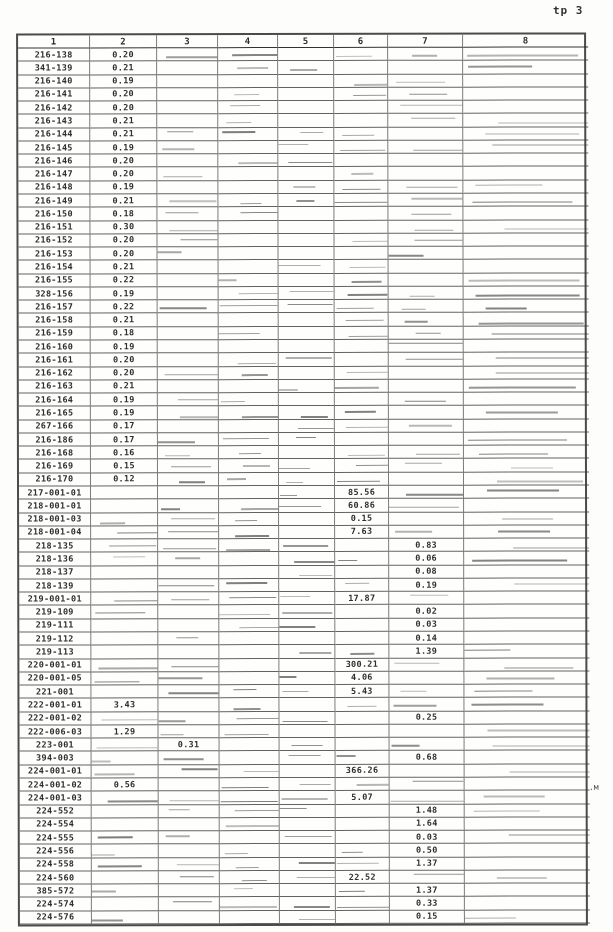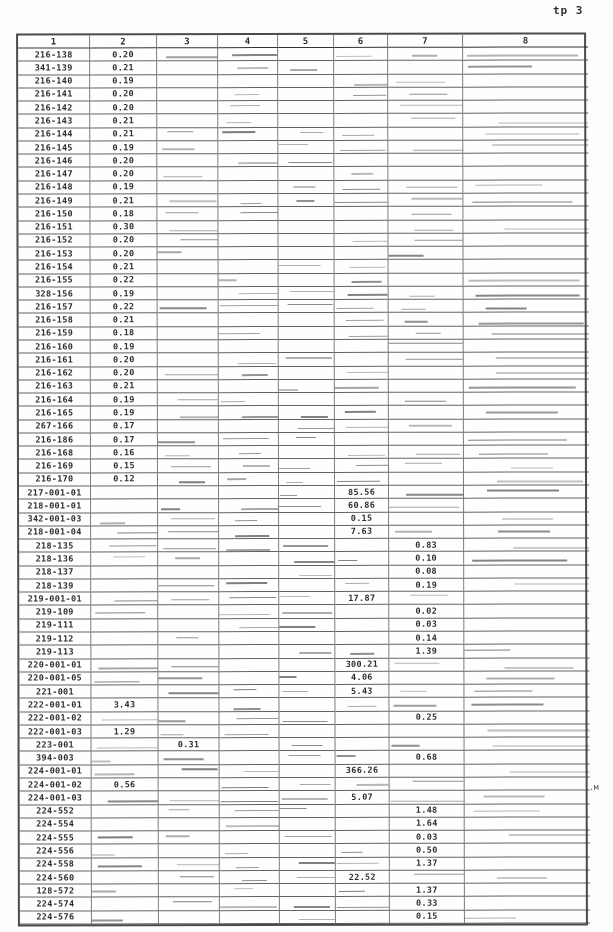--- a/index.html
+++ b/index.html
@@ -345,21 +345,21 @@
       </div></div>
     <div class="trow"><div class="cell idcell">218-001-01</div><div class="cell"></div><div class="cell">
         <div class="streak" style="left: 4.24995%; width: 32.5251%; top: 69.5754%; height: 2px; opacity: 0.91;"></div>
       </div><div class="cell">
         <div class="streak" style="left: 37.8599%; width: 101.214%; top: 67.2647%; height: 2px; opacity: 0.63;"></div>
       </div><div class="cell">
         <div class="streak" style="left: -1.89797%; width: 77.8449%; top: 54.9113%; height: 1px; opacity: 0.78;"></div>
       </div><div class="cell valcell">60.86</div><div class="cell">
         <div class="streak" style="left: -2.12168%; width: 96.1883%; top: 62.6549%; height: 1px; opacity: 0.66;"></div>
       </div><div class="cell"></div></div>
-    <div class="trow"><div class="cell idcell">342-001-03</div><div class="cell">
+    <div class="trow"><div class="cell idcell">218-001-03</div><div class="cell">
         <div class="streak" style="left: 14.1413%; width: 37.6981%; top: 76.6291%; height: 2px; opacity: 0.57;"></div>
       </div><div class="cell">
         <div class="streak" style="left: 22.3978%; width: 71.8899%; top: 48.4632%; height: 1px; opacity: 0.63;"></div>
       </div><div class="cell">
         <div class="streak" style="left: 27.5947%; width: 36.044%; top: 59.2352%; height: 1px; opacity: 0.77;"></div>
       </div><div class="cell"></div><div class="cell valcell">0.15</div><div class="cell"></div><div class="cell">
         <div class="streak" style="left: 30.0175%; width: 41.0143%; top: 50.2427%; height: 1px; opacity: 0.65;"></div>
       </div></div>
     <div class="trow"><div class="cell idcell">218-001-04</div><div class="cell">
         <div class="streak" style="left: 39.0508%; width: 99.1552%; top: 48.7905%; height: 1px; opacity: 0.9;"></div>
@@ -384,21 +384,21 @@
         <div class="streak" style="left: 39.4819%; width: 95.2713%; top: 74.8186%; height: 1px; opacity: 0.7;"></div>
       </div></div>
     <div class="trow"><div class="cell idcell">218-136</div><div class="cell">
         <div class="streak" style="left: 33.4782%; width: 48.9024%; top: 28.3267%; height: 1px; opacity: 0.46;"></div>
       </div><div class="cell">
         <div class="streak" style="left: 27.7123%; width: 42.6243%; top: 38.0964%; height: 2px; opacity: 0.64;"></div>
       </div><div class="cell"></div><div class="cell">
         <div class="streak" style="left: 27.2563%; width: 94.3642%; top: 69.5829%; height: 2px; opacity: 0.86;"></div>
       </div><div class="cell">
         <div class="streak" style="left: 6.50697%; width: 34.3949%; top: 64.7568%; height: 1px; opacity: 0.9;"></div>
-      </div><div class="cell valcell">0.10</div><div class="cell">
+      </div><div class="cell valcell">0.06</div><div class="cell">
         <div class="streak" style="left: 6.36358%; width: 76.2224%; top: 59.9596%; height: 2px; opacity: 0.9;"></div>
       </div></div>
     <div class="trow"><div class="cell idcell">218-137</div><div class="cell"></div><div class="cell"></div><div class="cell"></div><div class="cell">
         <div class="streak" style="left: 36.0788%; width: 60.5522%; top: 77.7015%; height: 1px; opacity: 0.49;"></div>
       </div><div class="cell"></div><div class="cell valcell">0.08</div><div class="cell"></div></div>
     <div class="trow"><div class="cell idcell">218-139</div><div class="cell"></div><div class="cell">
         <div class="streak" style="left: 0.340191%; width: 92.9308%; top: 46.5692%; height: 1px; opacity: 0.88;"></div>
       </div><div class="cell">
         <div class="streak" style="left: 11.5067%; width: 70.1057%; top: 27.4422%; height: 2px; opacity: 0.93;"></div>
       </div><div class="cell"></div><div class="cell">
@@ -479,21 +479,21 @@
       </div></div>
     <div class="trow"><div class="cell idcell">222-001-02</div><div class="cell">
         <div class="streak" style="left: 14.4297%; width: 91.81%; top: 61.4098%; height: 1px; opacity: 0.49;"></div>
       </div><div class="cell">
         <div class="streak" style="left: 0.689861%; width: 43.9281%; top: 70.4624%; height: 2px; opacity: 0.73;"></div>
       </div><div class="cell">
         <div class="streak" style="left: 29.6099%; width: 72.8754%; top: 52.1804%; height: 1px; opacity: 0.76;"></div>
       </div><div class="cell">
         <div class="streak" style="left: 5.72288%; width: 81.5785%; top: 76.0708%; height: 1px; opacity: 0.83;"></div>
       </div><div class="cell"></div><div class="cell valcell">0.25</div><div class="cell"></div></div>
-    <div class="trow"><div class="cell idcell">222-001-03</div><div class="cell valcell">1.29</div><div class="cell">
+    <div class="trow"><div class="cell idcell">222-006-03</div><div class="cell valcell">1.29</div><div class="cell">
         <div class="streak" style="left: 3.28725%; width: 39.157%; top: 75.1493%; height: 1px; opacity: 0.69;"></div>
       </div><div class="cell">
         <div class="streak" style="left: 8.05339%; width: 75.3945%; top: 73.055%; height: 1px; opacity: 0.66;"></div>
       </div><div class="cell"></div><div class="cell"></div><div class="cell"></div><div class="cell">
         <div class="streak" style="left: 18.7319%; width: 98.9249%; top: 37.8713%; height: 2px; opacity: 0.48;"></div>
       </div></div>
     <div class="trow"><div class="cell idcell">223-001</div><div class="cell">
         <div class="streak" style="left: 7.6313%; width: 92.6644%; top: 72.0979%; height: 1px; opacity: 0.48;"></div>
       </div><div class="cell valcell">0.31</div><div class="cell"></div><div class="cell">
         <div class="streak" style="left: 22.4247%; width: 54.8717%; top: 51.5409%; height: 1px; opacity: 0.82;"></div>
@@ -585,21 +585,21 @@
         <div class="streak" style="left: 34.6399%; width: 56.2269%; top: 41.4925%; height: 1px; opacity: 0.92;"></div>
       </div><div class="cell">
         <div class="streak" style="left: 36.4886%; width: 43.1669%; top: 70.9919%; height: 1px; opacity: 0.81;"></div>
       </div><div class="cell">
         <div class="streak" style="left: 31.5231%; width: 96.759%; top: 52.7663%; height: 1px; opacity: 0.6;"></div>
       </div><div class="cell valcell">22.52</div><div class="cell">
         <div class="streak" style="left: 32.6233%; width: 102.32%; top: 26.6205%; height: 1px; opacity: 0.76;"></div>
       </div><div class="cell">
         <div class="streak" style="left: 25.5371%; width: 40.4576%; top: 61.3163%; height: 1px; opacity: 0.77;"></div>
       </div></div>
-    <div class="trow"><div class="cell idcell">128-572</div><div class="cell">
+    <div class="trow"><div class="cell idcell">385-572</div><div class="cell">
         <div class="streak" style="left: -0.272102%; width: 36.3796%; top: 49.9821%; height: 2px; opacity: 0.62;"></div>
       </div><div class="cell"></div><div class="cell">
         <div class="streak" style="left: 23.7332%; width: 32.1101%; top: 31.0972%; height: 1px; opacity: 0.47;"></div>
       </div><div class="cell"></div><div class="cell">
         <div class="streak" style="left: 6.2859%; width: 49.0423%; top: 55.4085%; height: 1px; opacity: 0.94;"></div>
       </div><div class="cell valcell">1.37</div><div class="cell"></div></div>
     <div class="trow"><div class="cell idcell">224-574</div><div class="cell"></div><div class="cell">
         <div class="streak" style="left: 22.9085%; width: 65.1824%; top: 29.224%; height: 1px; opacity: 0.92;"></div>
       </div><div class="cell">
         <div class="streak" style="left: -2.79573%; width: 98.9562%; top: 69.3298%; height: 2px; opacity: 0.48;"></div>

